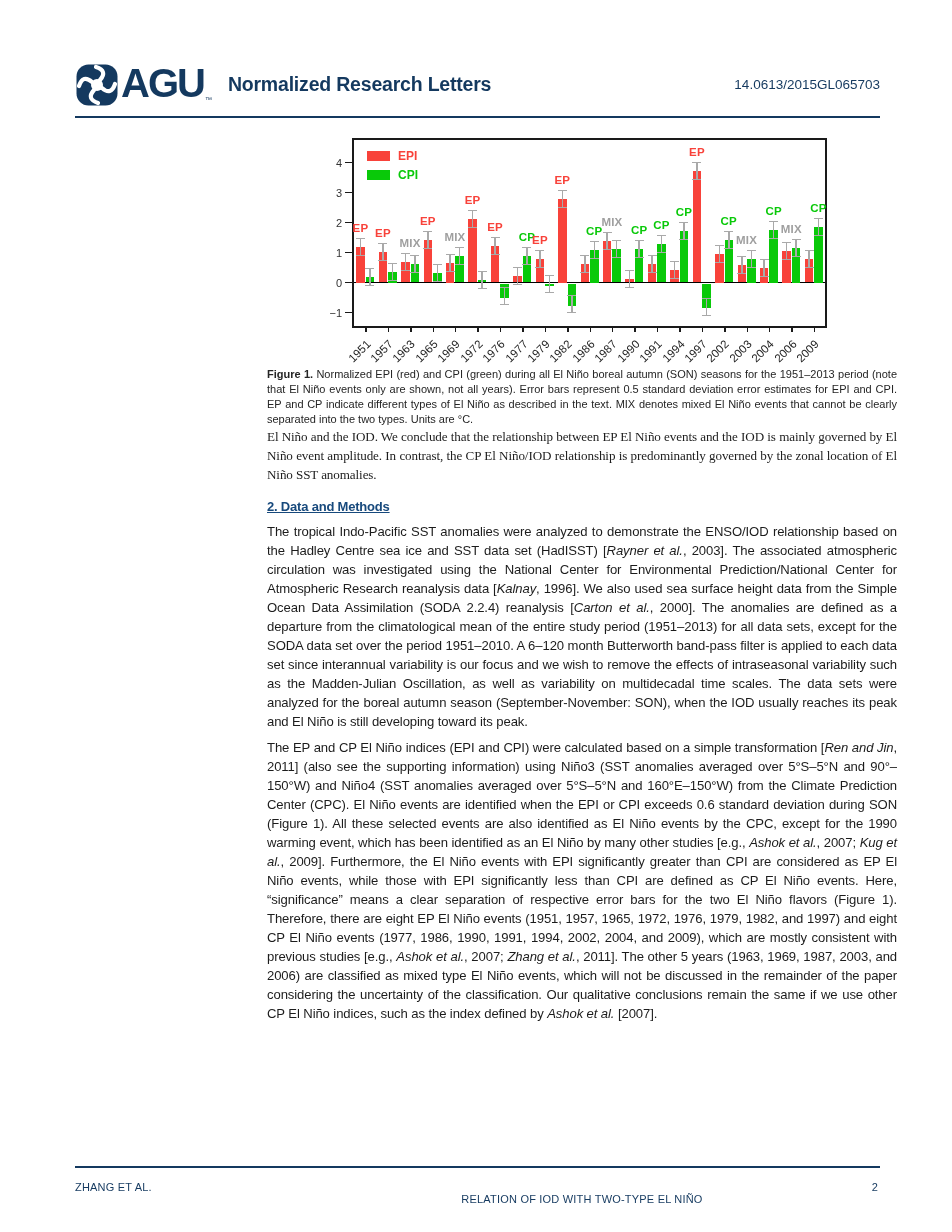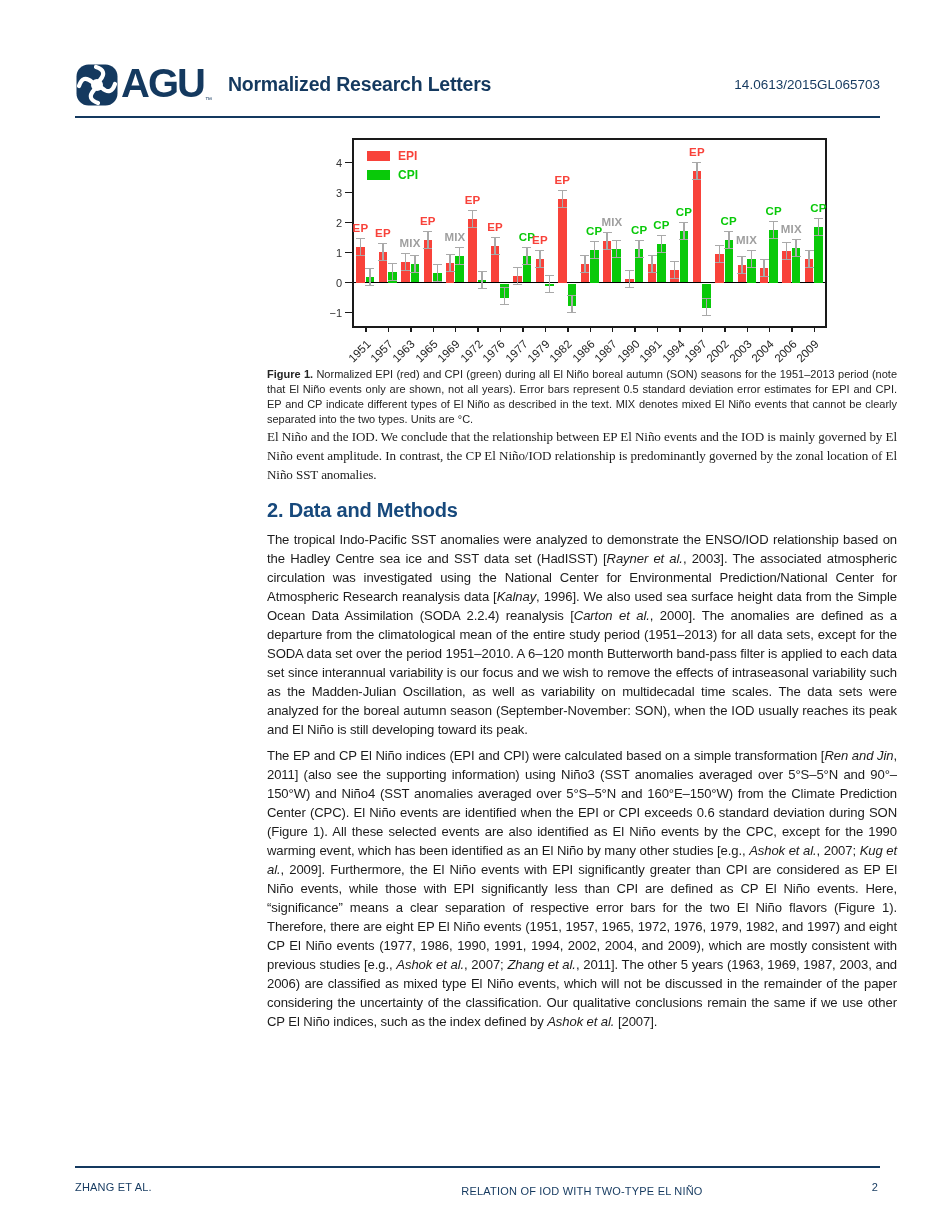--- a/index.html
+++ b/index.html
@@ -35,29 +35,29 @@
   .lgsw{width:23px;height:10px;margin-right:8px;}
   .lgtx{font-size:12px;font-weight:600;}
 
   .caption{margin:5px 0 0 192px;width:630px;font-size:11px;line-height:15px;color:#252525;text-align:justify;}
   .caption .bf{font-weight:bold;}
 
   
   .bodycol{margin-left:192px;width:630px;}
   p.bp{font-size:13.1px;line-height:19px;letter-spacing:-0.1px;text-align:justify;margin:0 0 7px 0;}
   p.bp .it{font-style:italic;}
-  h2.sec{font-size:20px;font-weight:bold;color:#17497c;margin:15px 0 8px 0;letter-spacing:-0.2px;}
+  h2.sec{font-size:13px;font-weight:bold;color:#17497c;margin:15px 0 8px 0;letter-spacing:-0.2px;text-decoration:underline;}
   .intro{margin-top:12px;font-family:Liberation Serif, serif;}
 
   
   .pfooter{position:absolute;left:75px;right:72px;top:1166px;}
   .frule{height:1.5px;background:#14395f;}
   .frow{position:relative;margin-top:13px;height:14px;font-size:11px;color:#14395f;letter-spacing:0.2px;}
   .fauth{position:absolute;left:0;top:0;}
-  .ftitle{position:absolute;left:507px;top:4px;transform:translateX(-50%);white-space:nowrap;}
+  .ftitle{position:absolute;left:507px;top:12px;transform:translateX(-50%);white-space:nowrap;}
   .fpage{position:absolute;right:2px;top:0;}
 </style>
 </head>
 <body>
 
 <div class="page">
 
   <div class="hdr">
     <div class="logo">
       <svg viewBox="0 0 44 44">

